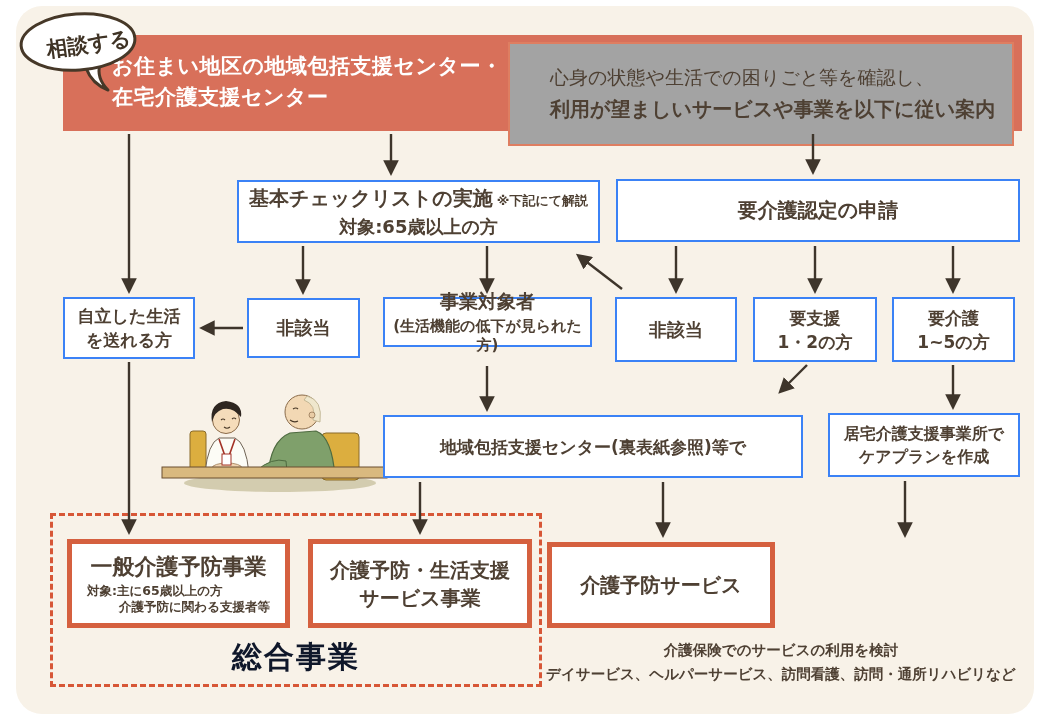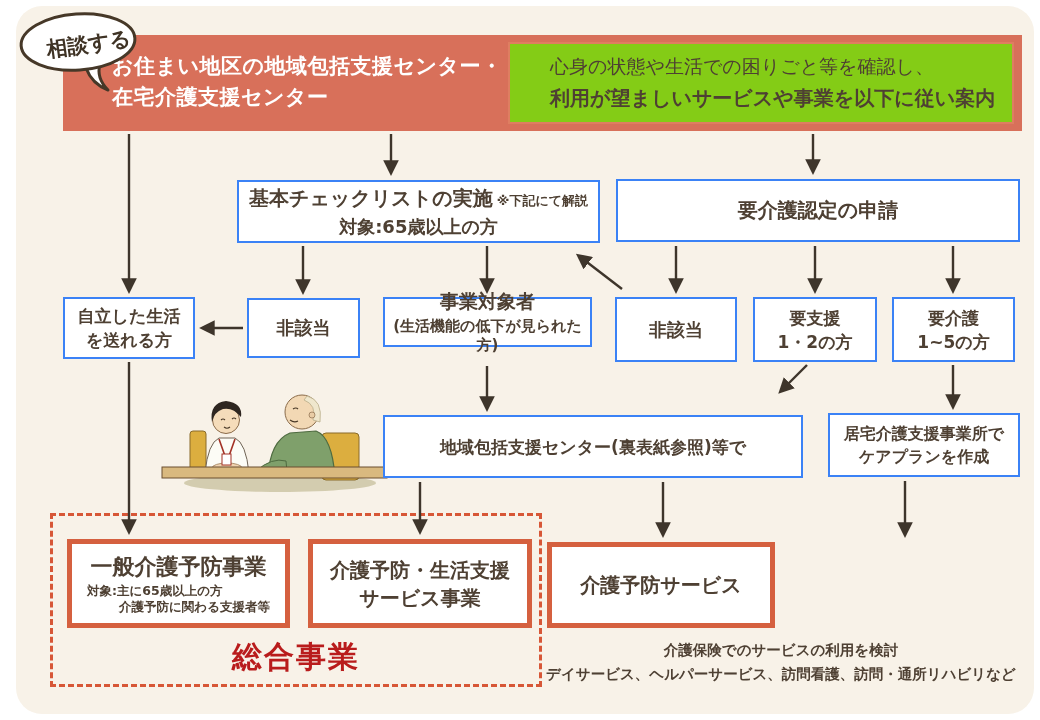--- a/index.html
+++ b/index.html
@@ -9,22 +9,22 @@
     position:relative;overflow:hidden;color:#4e4033;
   }
   .stage{position:absolute;left:0;top:0;width:1040px;height:720px;}
   .panel{position:absolute;left:16px;top:6px;width:1018px;height:708px;
     background:#f8f2e8;border-radius:26px;z-index:0;}
   
   .header-bar{position:absolute;left:63px;top:35px;width:959px;height:96px;
     background:#d8705a;z-index:1;}
   .header-left{position:absolute;left:112px;top:51px;z-index:2;
     color:#ffffff;font-weight:bold;font-size:21px;line-height:31px;letter-spacing:.5px;}
-  .header-right{position:absolute;left:508px;top:42px;width:506px;height:82px;
-    background:#84cc16;border:2px solid #de7e61;box-sizing:border-box;z-index:2;
+  .header-right{position:absolute;left:508px;top:42px;width:506px;height:104px;
+    background:#a3a3a3;border:2px solid #de7e61;box-sizing:border-box;z-index:2;
     display:flex;flex-direction:column;justify-content:center;padding-left:40px;gap:5px;}
   .header-right .l1{font-size:19px;font-weight:normal;}
   .header-right .l2{font-size:20px;font-weight:bold;}
   
   .bx{position:absolute;background:#ffffff;border:2px solid #3b82f6;box-sizing:border-box;
     display:flex;flex-direction:column;justify-content:center;align-items:center;
     text-align:center;z-index:3;font-weight:bold;color:#4e4033;}
   .bx-thick{border:5px solid #d5603f;}
   
   .b-checklist{left:237px;top:180px;width:363px;height:63px;gap:3px;}
@@ -43,21 +43,21 @@
   .b-mgmt{left:383px;top:415px;width:420px;height:63px;font-size:17px;line-height:24px;}
   .b-home{left:828px;top:413px;width:192px;height:64px;font-size:16px;line-height:23px;}
   .dashed-box{position:absolute;left:50px;top:513px;width:492px;height:174px;
     border:3px dashed #d75737;box-sizing:border-box;z-index:1;}
   .b-ippan{left:67px;top:539px;width:223px;height:89px;gap:1px;}
   .b-ippan .t{font-size:22px;}
   .b-ippan .sub{font-size:12.5px;text-align:left;line-height:16px;}
   .b-ippan .sub .ind{padding-left:32px;display:block;}
   .b-seikatsu{left:308px;top:539px;width:224px;height:89px;font-size:20px;line-height:28px;}
   .sogo-label{position:absolute;left:50px;top:637px;width:492px;text-align:center;
-    font-size:30px;font-weight:bold;color:#b91c1c;z-index:3;letter-spacing:2px;}
+    font-size:30px;font-weight:bold;color:#0f172a;z-index:3;letter-spacing:2px;}
   .b-yobosvc{left:547px;top:542px;width:228px;height:86px;font-size:20px;}
   .b-kaigosvc{left:792px;top:542px;width:225px;height:86px;font-size:20px;}
   .caption{position:absolute;left:540px;top:641px;width:482px;text-align:center;z-index:3;
     font-weight:bold;color:#4e4033;}
   .caption .c1{font-size:14.5px;margin-bottom:5px;}
   .caption .c2{font-size:14.5px;text-align:center;}
   
   .arrows{position:absolute;left:0;top:0;z-index:2;pointer-events:none;}
   
   .bubble-wrap{position:absolute;left:14px;top:4px;width:150px;height:100px;z-index:5;}

